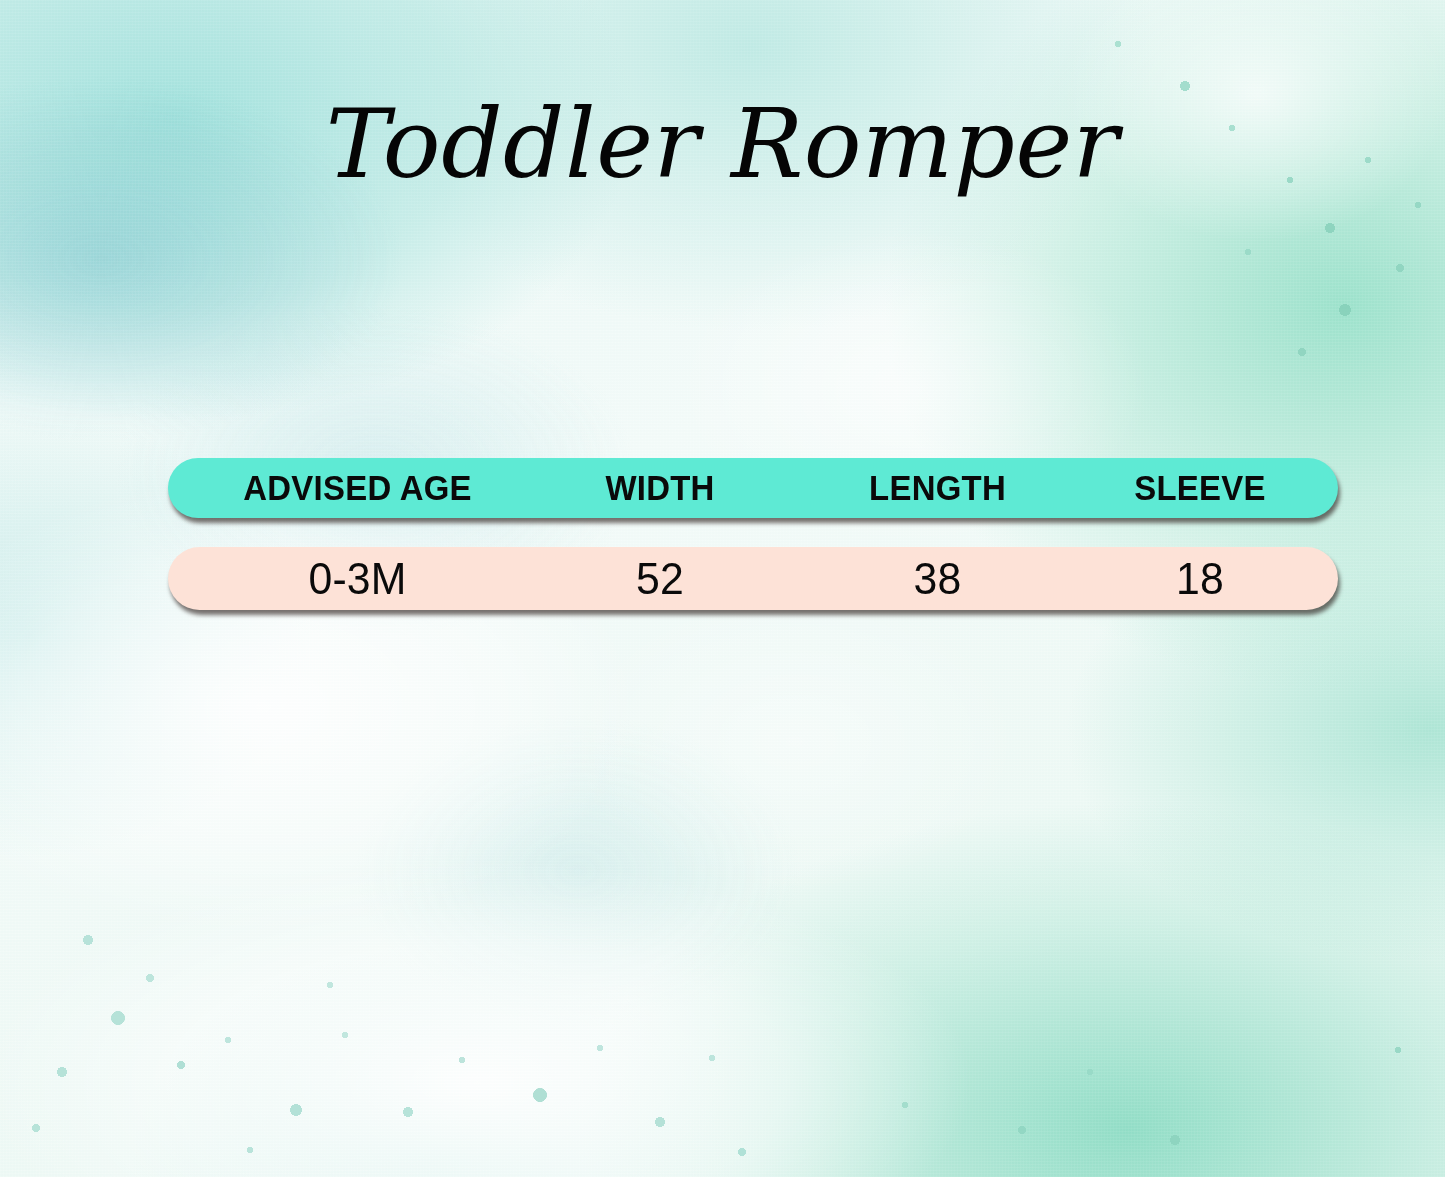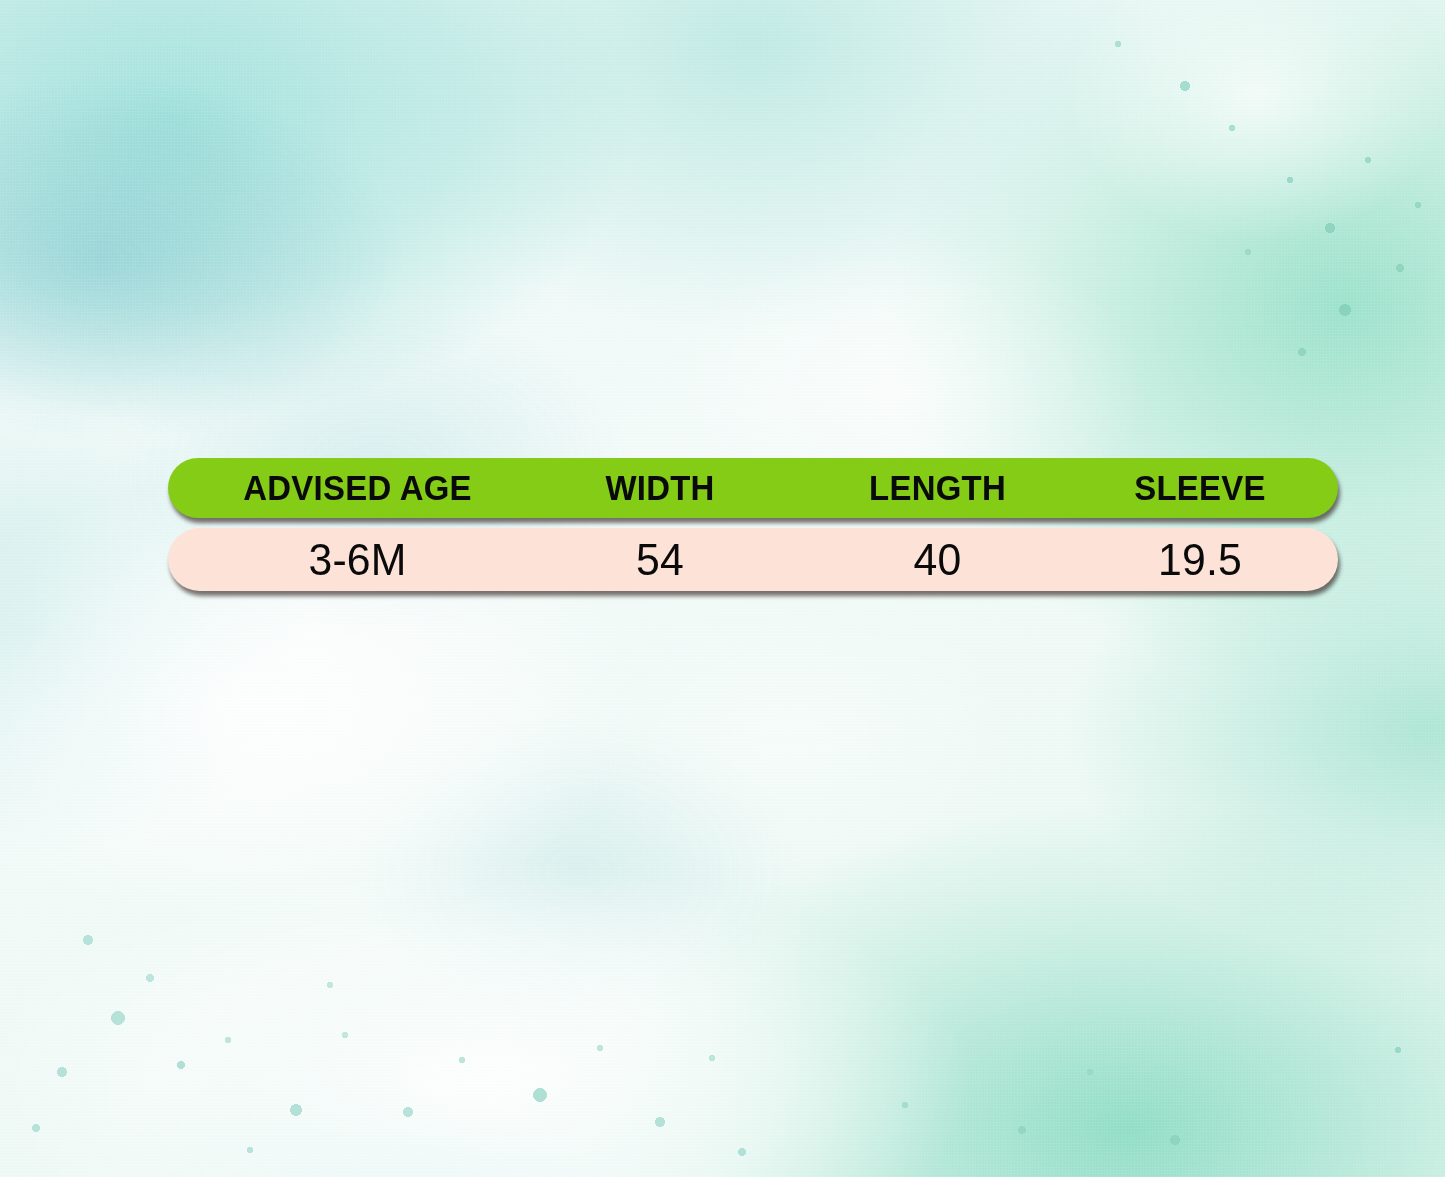--- a/index.html
+++ b/index.html
@@ -162,22 +162,22 @@
     position: relative;
     display: flex;
     align-items: center;
     box-sizing: border-box;
     border-radius: 999px;
     filter: drop-shadow(2px 5px 2px rgba(40,28,24,0.62));
   }
 
   #header-row {
     height: 60px;
-    background: #84cc16;
-    margin-bottom: 10px;
+    background: #5eead4;
+    margin-bottom: 29px;
   }
 
   .data-row {
     height: 63px;
     background: #fde2d7;
     margin-bottom: 19px;
   }
 
   .data-row:last-child {
     margin-bottom: 0;
@@ -238,38 +238,41 @@
 <body>
 
 <div id="chart-canvas">
 
   <div class="bg-layer" id="bg-wash-a"></div>
   <div class="bg-layer" id="bg-wash-b"></div>
   <div class="bg-layer" id="bg-bloom"></div>
   <div class="bg-layer" id="bg-grain"></div>
   <div class="bg-layer" id="bg-speckles"></div>
 
+  <div id="title-block">
+    <div id="main-title">Toddler Romper</div>
+  </div>
 
 
   <div id="size-table">
 
     <div class="pill-row" id="header-row">
       <div class="cell header-cell col-age">ADVISED AGE</div>
       <div class="cell header-cell col-width">WIDTH</div>
       <div class="cell header-cell col-length">LENGTH</div>
       <div class="cell header-cell col-sleeve">SLEEVE</div>
     </div>
 
-
     <div class="pill-row data-row">
-      <div class="cell data-cell col-age">3-6M</div>
-      <div class="cell data-cell col-width">54</div>
-      <div class="cell data-cell col-length">40</div>
-      <div class="cell data-cell col-sleeve">19.5</div>
+      <div class="cell data-cell col-age">0-3M</div>
+      <div class="cell data-cell col-width">52</div>
+      <div class="cell data-cell col-length">38</div>
+      <div class="cell data-cell col-sleeve">18</div>
     </div>
 
 
 
 
+
   </div>
 
 
 </div>
 
 </body></html>

